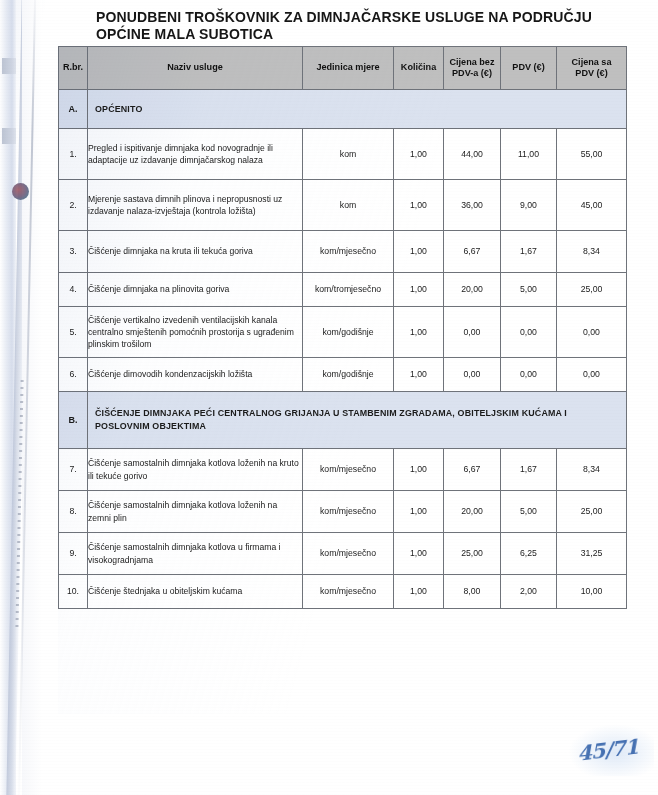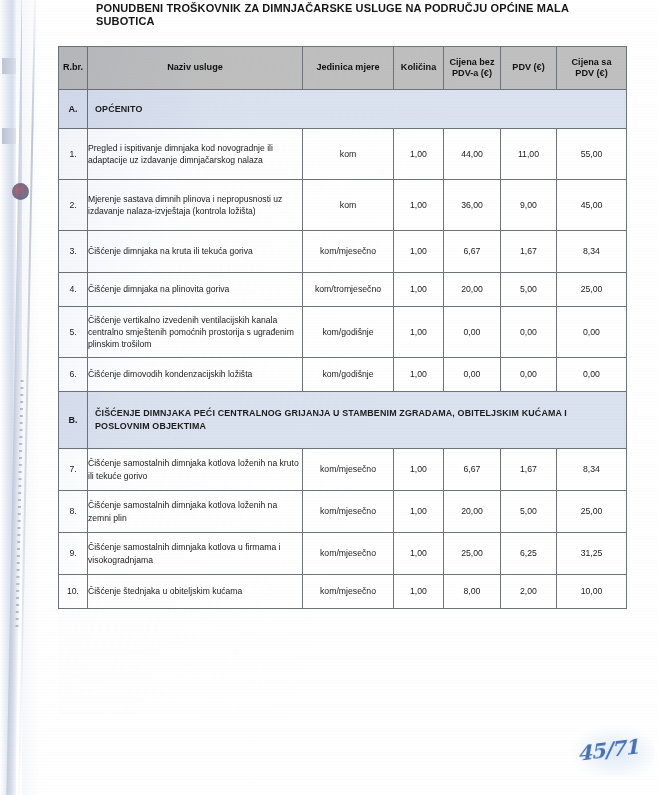--- a/index.html
+++ b/index.html
@@ -77,23 +77,23 @@
     opacity: .75;
     filter: blur(.5px);
   }
   .notch-1 { top: 58px; }
   .notch-2 { top: 128px; }
 
   
   .doc-title {
     position: absolute;
     left: 96px;
-    top: 2px;
+    top: 9px;
     width: 530px;
-    font-size: 11px;
+    font-size: 14px;
     font-weight: bold;
     letter-spacing: .14px;
     color: #161616;
     line-height: 1.2;
   }
 
   
   .tbl-wrap {
     position: absolute;
     left: 58px;

